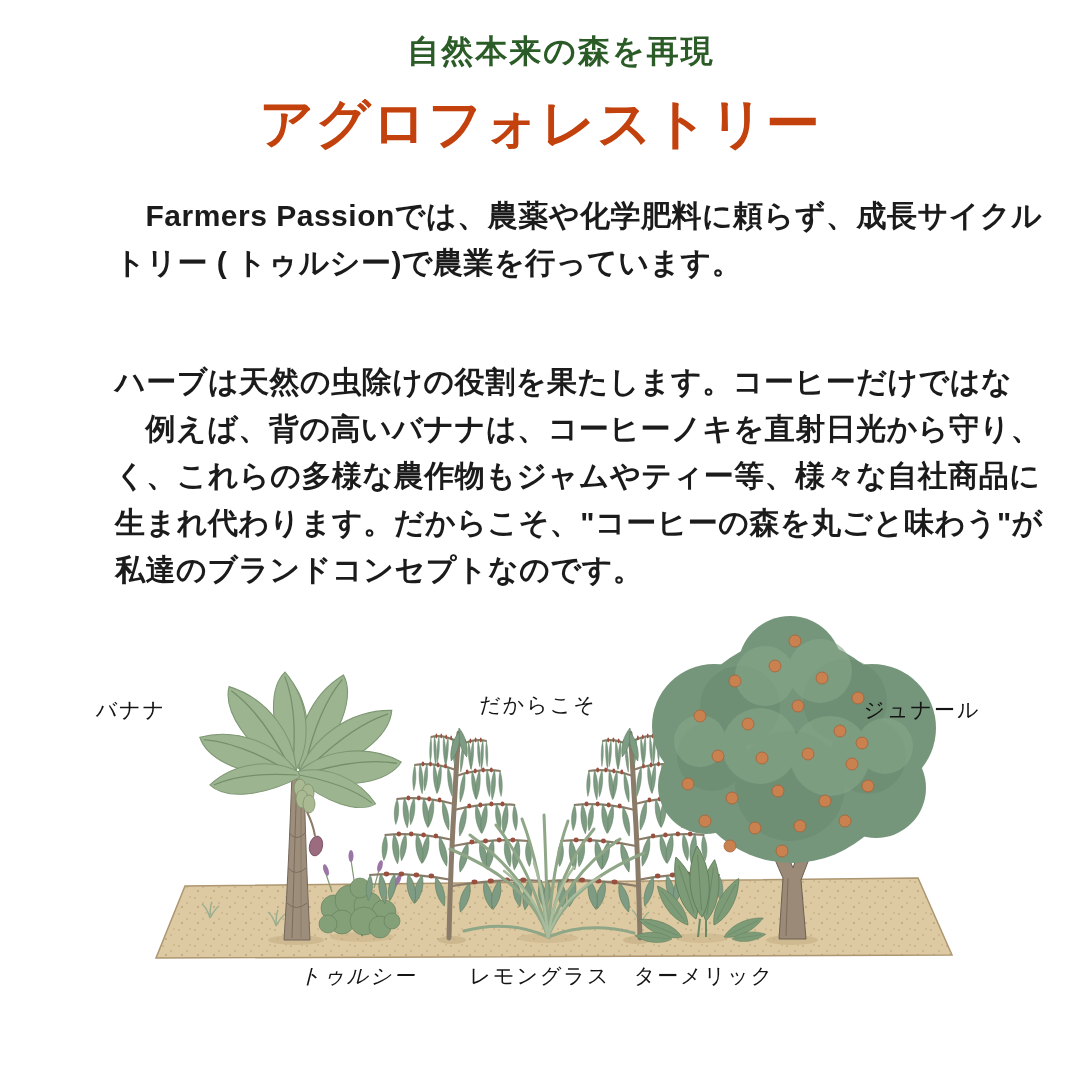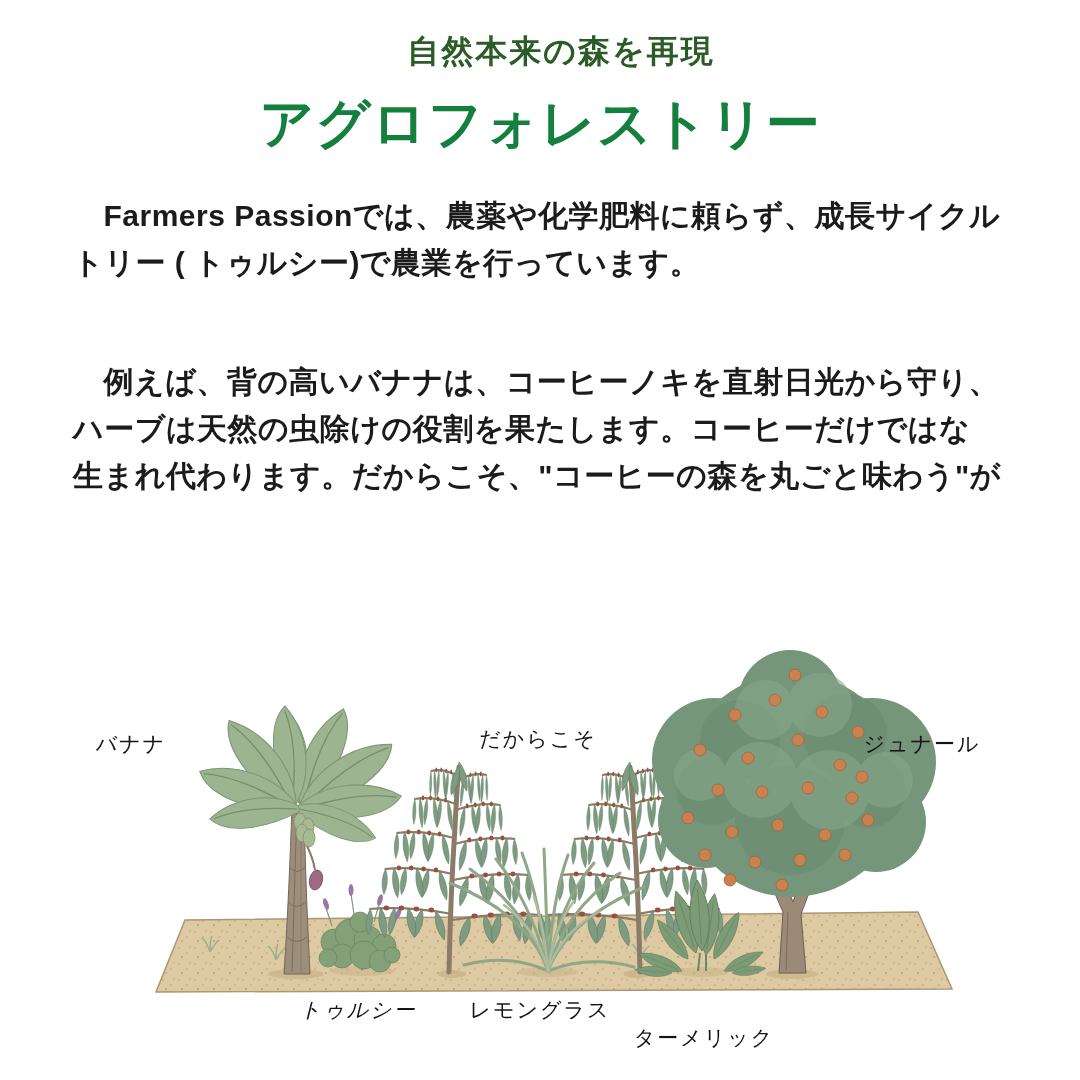--- a/index.html
+++ b/index.html
@@ -1,53 +1,55 @@
 <!DOCTYPE html>
 <html><head>
 <meta charset="utf-8">
 <style>
   html,body{margin:0;padding:0;background:#ffffff;}
   body{font-family:"Liberation Sans","DejaVu Sans",sans-serif;}
   .page{position:relative;width:1080px;height:1080px;background:#ffffff;overflow:hidden;}
   .tagline{position:absolute;top:30px;left:0;width:100%;text-align:center;
            font-size:32px;font-weight:700;letter-spacing:2px;color:#2b5c28;padding-left:21px;}
   .title{position:absolute;top:88px;left:0;width:100%;text-align:center;margin:0;
-         font-size:54px;font-weight:800;letter-spacing:1px;color:#15803d;}
+         font-size:54px;font-weight:800;letter-spacing:1px;color:#c2410c;}
   .para{position:absolute;left:73px;width:934px;color:#1b1b1b;font-weight:700;}
-  .para .line{font-size:30px;line-height:47px;letter-spacing:0.5px;white-space:nowrap;}
+  .para .line{font-size:30px;line-height:47px;letter-spacing:0.5px;white-space:nowrap;margin-left:42px;}
   .p1{top:192px;}
   .p2{top:358px;}
-  .illustration{position:absolute;top:640px;left:0;width:910px;height:430px;}
+  .illustration{position:absolute;top:606px;left:0;width:910px;height:430px;}
   .illustration svg{position:absolute;left:0;top:0;}
   .plant-label{position:absolute;transform:translateX(-50%);font-size:21px;font-weight:500;
                letter-spacing:2px;color:#141414;white-space:nowrap;}
   .lbl-banana{left:131px;top:90px;}
   .lbl-coffee{left:538px;top:85px;}
   .lbl-junar{left:922px;top:90px;font-family:Liberation Mono, monospace;}
   .lbl-tulsi{left:358px;top:356px;font-style:italic;}
   .lbl-lemongrass{left:540px;top:356px;}
-  .lbl-turmeric{left:704px;top:356px;margin-top:28px;}
+  .lbl-turmeric{left:704px;top:356px;}
 </style>
 </head>
 <body>
 
 <div class="page">
 
   <div class="tagline">自然本来の森を再現</div>
   <h1 class="title">アグロフォレストリー</h1>
 
   <div class="para p1">
     <div class="line">　Farmers Passionでは、農薬や化学肥料に頼らず、成長サイクル</div>
     <div class="line">トリー ( トゥルシー)で農業を行っています。</div>
   </div>
 
   <div class="para p2">
+    <div class="line">ハーブは天然の虫除けの役割を果たします。コーヒーだけではな</div>
     <div class="line">　例えば、背の高いバナナは、コーヒーノキを直射日光から守り、</div>
-    <div class="line">ハーブは天然の虫除けの役割を果たします。コーヒーだけではな</div>
+    <div class="line">く、これらの多様な農作物もジャムやティー等、様々な自社商品に</div>
     <div class="line">生まれ代わります。だからこそ、"コーヒーの森を丸ごと味わう"が</div>
+    <div class="line">私達のブランドコンセプトなのです。</div>
   </div>
 
   <figure class="illustration" style="margin:0">
     <svg width="1080" height="430" viewBox="0 0 1080 430">
       <defs>
         <pattern id="speck" width="16" height="16" patternUnits="userSpaceOnUse">
           <rect width="16" height="16" fill="#ddcaa3"></rect>
           <circle cx="3" cy="4" r="1" fill="#c6ae83"></circle>
           <circle cx="11" cy="9" r="1.2" fill="#cdb891"></circle>
           <circle cx="6" cy="13" r="0.9" fill="#b69f76"></circle>

